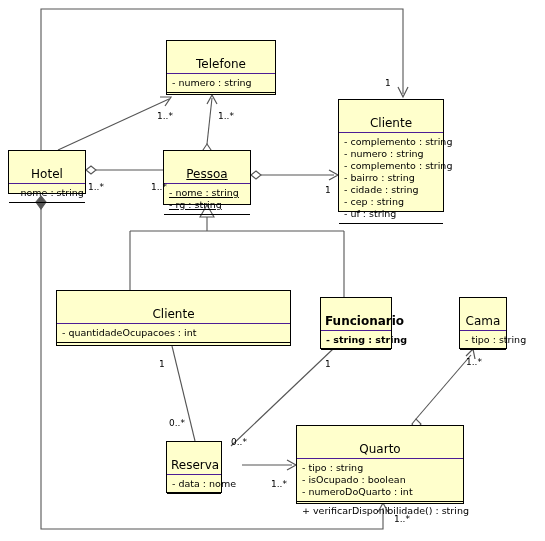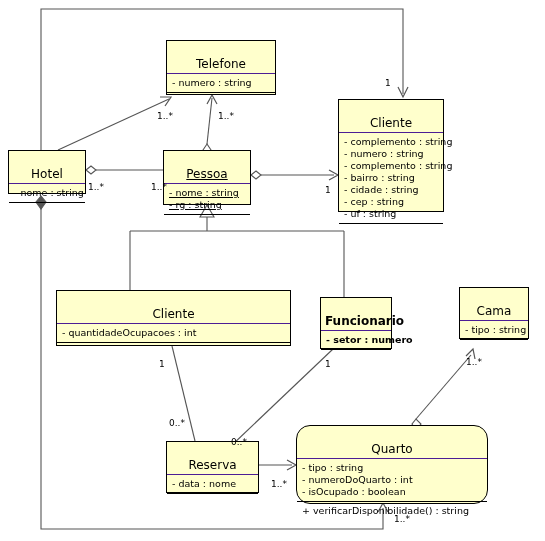--- a/index.html
+++ b/index.html
@@ -182,47 +182,47 @@
   <div class="uml-class" style="left:56px; top:290px; width:235px; height:56px;">
     <div class="cls-name">Cliente</div>
     <div class="cls-attrs">
       <div class="member">- quantidadeOcupacoes : int</div>
     </div>
   </div>
 
   <div class="uml-class" style="left:320px; top:297px; width:72px; height:52px;font-weight:bold;">
     <div class="cls-name">Funcionario</div>
     <div class="cls-attrs">
-      <div class="member">- setor : numero</div>
-    </div>
-    <div class="cls-ops empty-sec"></div>
-  </div>
-
-  <div class="uml-class" style="left:459px; top:287px; width:70px; height:52px;">
+      <div class="member">- string : string</div>
+    </div>
+    <div class="cls-ops empty-sec"></div>
+  </div>
+
+  <div class="uml-class" style="left:459px; top:297px; width:48px; height:52px;">
     <div class="cls-name">Cama</div>
     <div class="cls-attrs">
       <div class="member">- tipo : string</div>
     </div>
     <div class="cls-ops empty-sec"></div>
   </div>
 
-  <div class="uml-class" style="left:166px; top:441px; width:93px; height:52px;">
+  <div class="uml-class" style="left:166px; top:441px; width:56px; height:52px;">
     <div class="cls-name">Reserva</div>
     <div class="cls-attrs">
       <div class="member">- data : nome</div>
     </div>
     <div class="cls-ops empty-sec"></div>
   </div>
 
-  <div class="uml-class" style="left:296px; top:425px; width:192px; height:79px;border-radius:14px;">
+  <div class="uml-class" style="left:296px; top:425px; width:168px; height:79px;">
     <div class="cls-name">Quarto</div>
     <div class="cls-attrs">
       <div class="member">- tipo : string</div>
+      <div class="member">- isOcupado : boolean</div>
       <div class="member">- numeroDoQuarto : int</div>
-      <div class="member">- isOcupado : boolean</div>
     </div>
     <div class="cls-ops">
       <div class="member">+ verificarDisponibilidade() : string</div>
     </div>
   </div>
 
   <div class="mult" style="left:157px; top:111px;">1..*</div>
   <div class="mult" style="left:218px; top:111px;">1..*</div>
   <div class="mult" style="left:385px; top:78px;">1</div>
   <div class="mult" style="left:88px; top:182px;">1..*</div>

